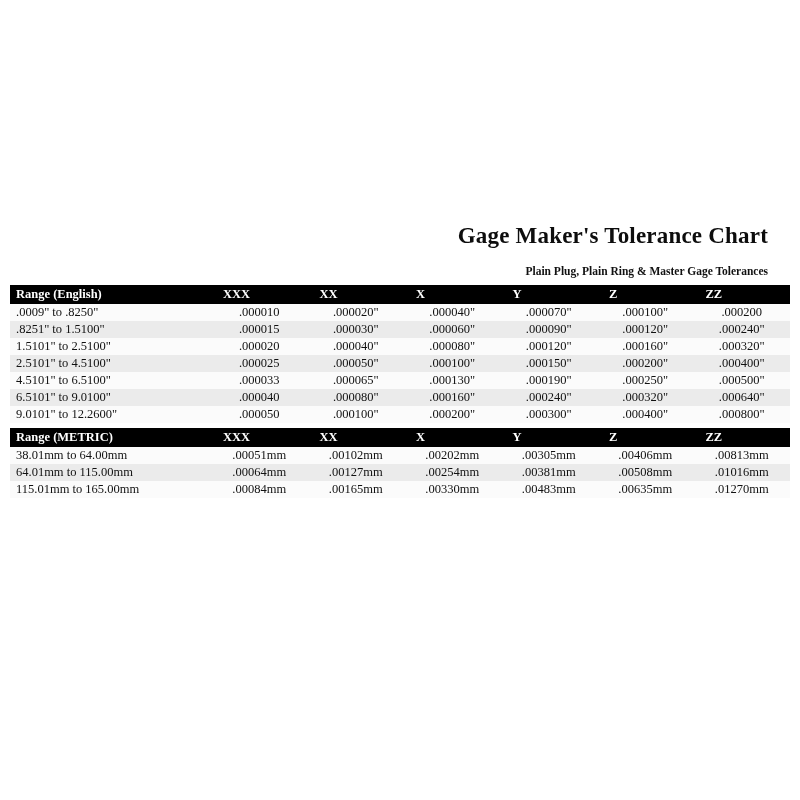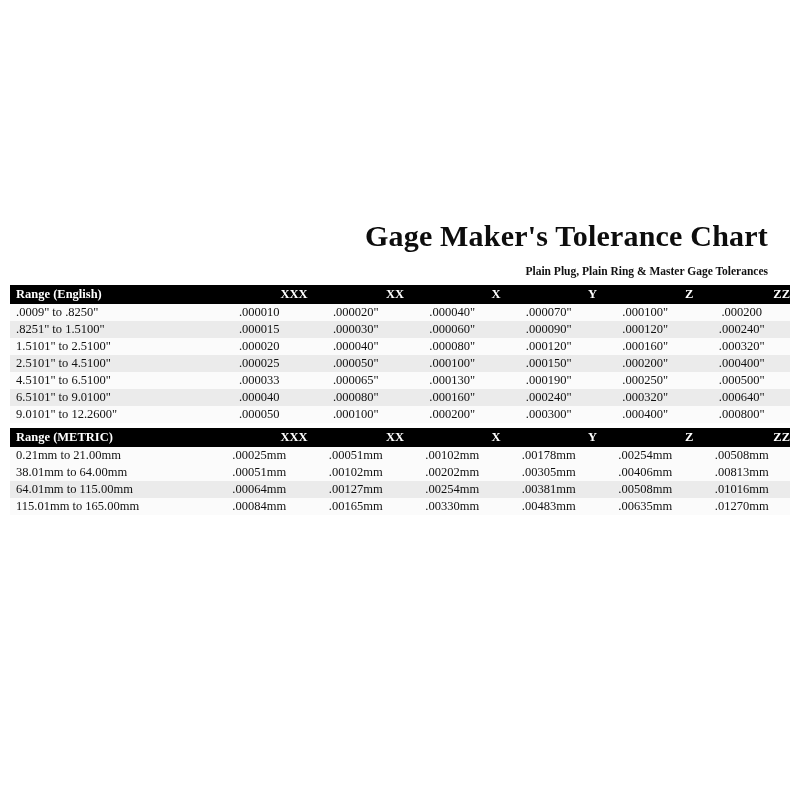--- a/index.html
+++ b/index.html
@@ -29,21 +29,21 @@
     top: 222px;
     width: 780px;
   }
   .title-block {
     text-align: right;
     padding-right: 22px;
   }
   .main-title {
     font-family: "Liberation Serif", serif;
     font-weight: bold;
-    font-size: 30px;
+    font-size: 23px;
     letter-spacing: 0.2px;
     color: #0d0d0d;
     line-height: 28px;
   }
   .sub-title {
     font-family: "Liberation Serif", serif;
     font-weight: bold;
     font-size: 11.5px;
     color: #111111;
     line-height: 15px;
@@ -68,21 +68,21 @@
     color: #ffffff;
     font-weight: bold;
     font-size: 12.5px;
     padding: 2px 0 2px 12px;
   }
   tr.header-row td.col-range {
     text-align: left;
     padding-left: 6px;
   }
   tr.header-row td.col-val {
-    text-align: right;
+    text-align: left;
   }
   tr.data-row td.col-range {
     text-align: left;
     padding-left: 6px;
   }
   tr.data-row td.col-val {
     text-align: center;
   }
   tr.data-row.alt td {
     background: #ebebeb;
@@ -202,29 +202,20 @@
           <td class="col-range">Range  (METRIC)</td>
           <td class="col-val">XXX</td>
           <td class="col-val">XX</td>
           <td class="col-val">X</td>
           <td class="col-val">Y</td>
           <td class="col-val">Z</td>
           <td class="col-val">ZZ</td>
         </tr>
 
         <tr class="data-row">
-          <td class="col-range">0.21mm to 21.00mm</td>
-          <td class="col-val">.00025mm</td>
-          <td class="col-val">.00051mm</td>
-          <td class="col-val">.00102mm</td>
-          <td class="col-val">.00178mm</td>
-          <td class="col-val">.00254mm</td>
-          <td class="col-val">.00508mm</td>
-        </tr>
-        <tr class="data-row">
           <td class="col-range">38.01mm to 64.00mm</td>
           <td class="col-val">.00051mm</td>
           <td class="col-val">.00102mm</td>
           <td class="col-val">.00202mm</td>
           <td class="col-val">.00305mm</td>
           <td class="col-val">.00406mm</td>
           <td class="col-val">.00813mm</td>
         </tr>
         <tr class="data-row alt">
           <td class="col-range">64.01mm to 115.00mm</td>

